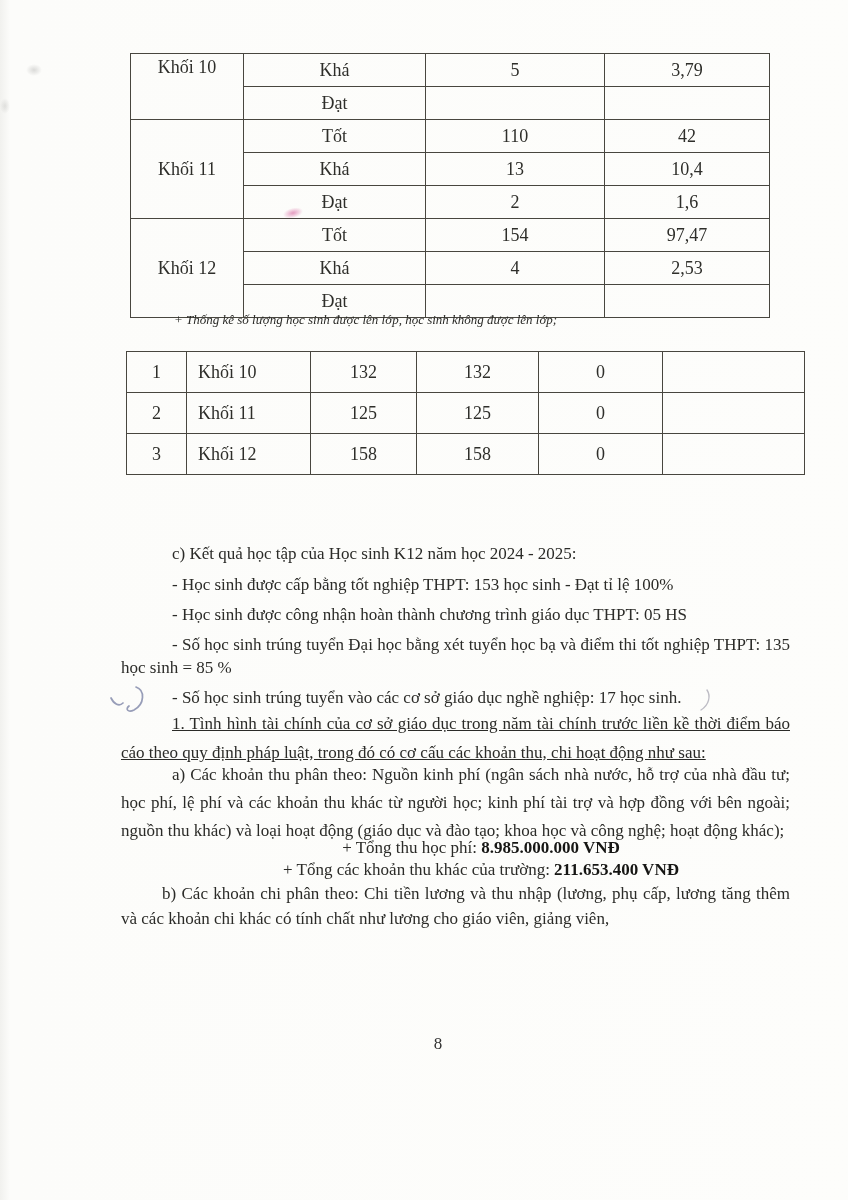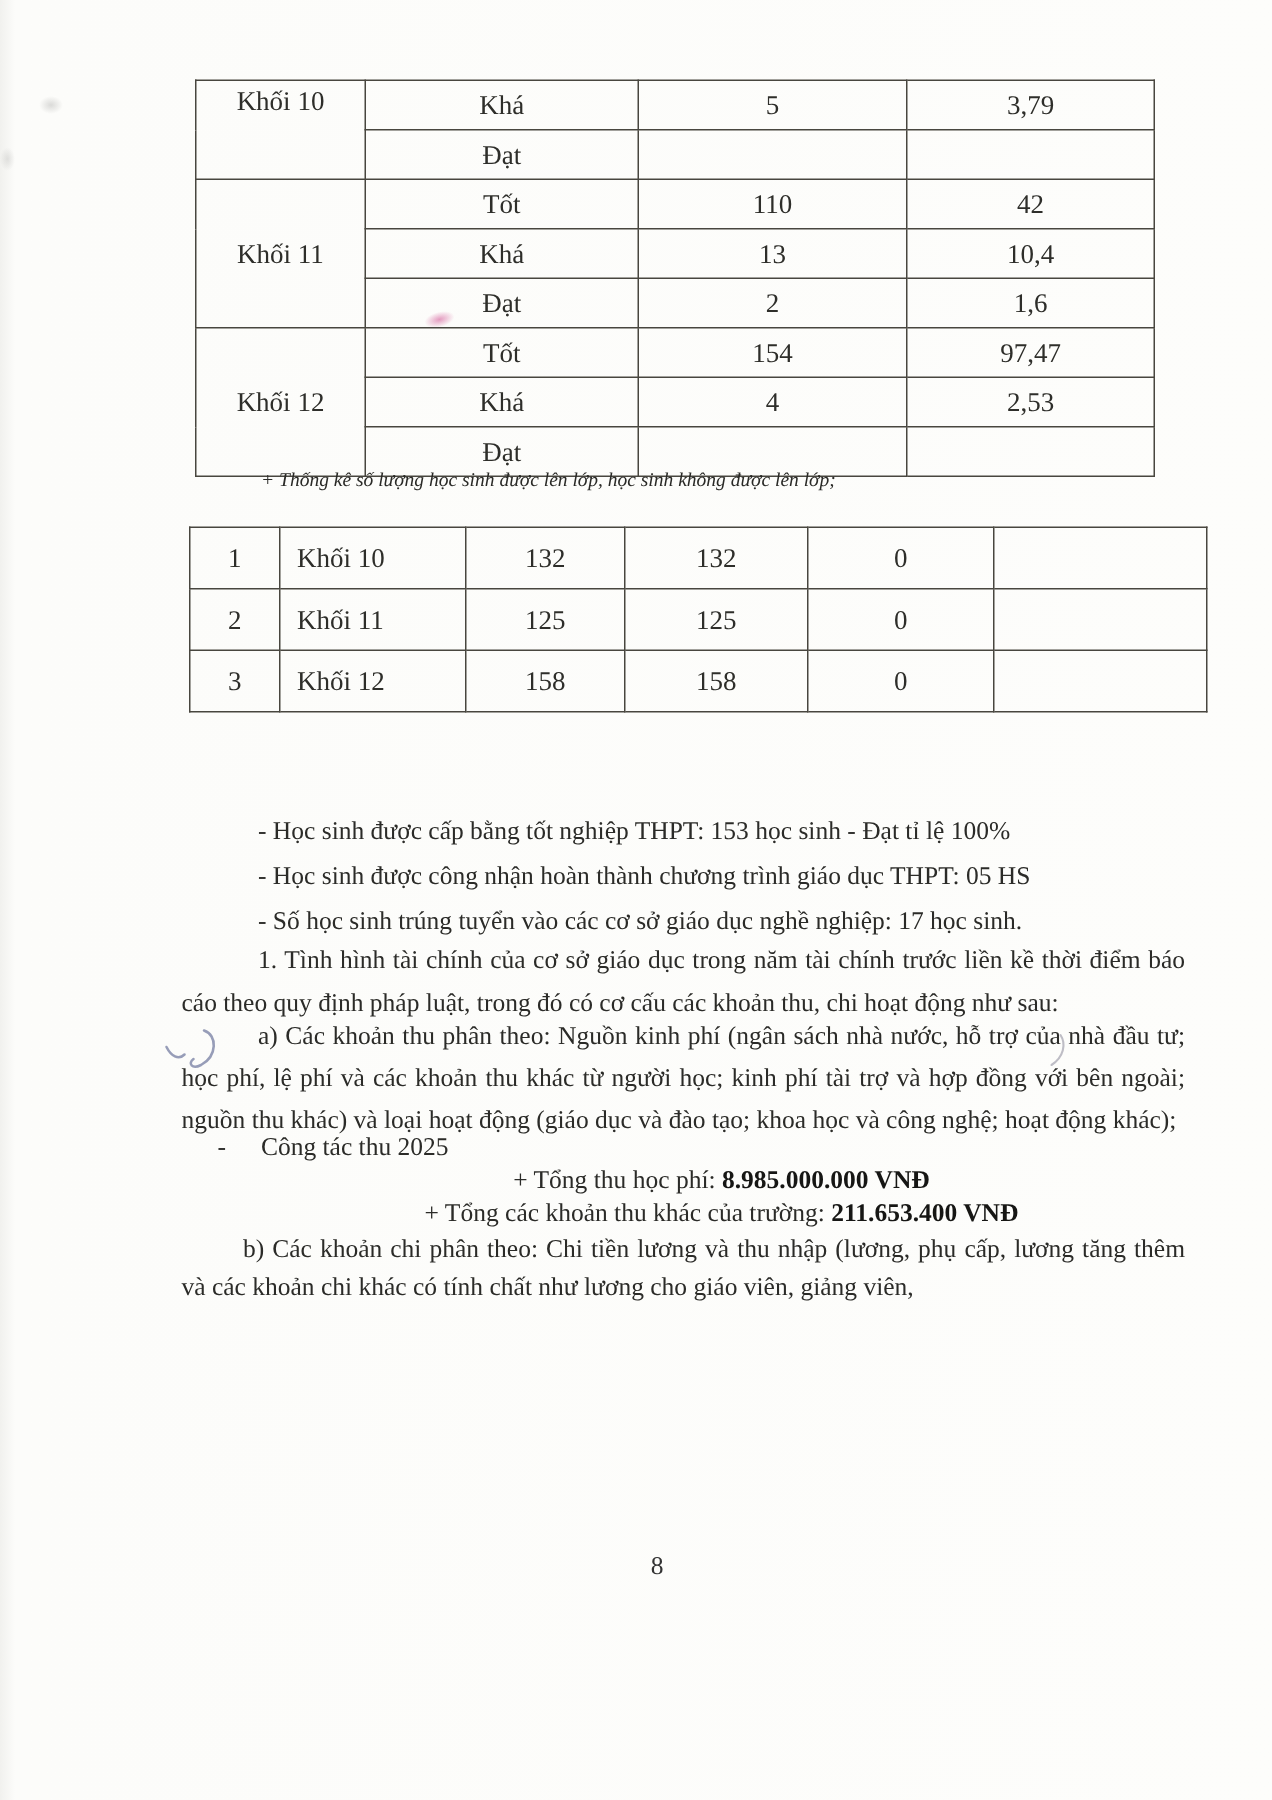--- a/index.html
+++ b/index.html
@@ -33,21 +33,21 @@
     position:absolute;left:121px;top:542px;width:669px;
     font-size:17px;line-height:23px;color:#2b2b28;
   }
   .body-text p{margin:0;}
   .c-head{text-indent:51px;margin-bottom:8px !important;}
   .bullet{text-indent:51px;margin-bottom:7px !important;text-align:justify;}
   .bullet.last{margin-bottom:0 !important;font-family:Liberation Serif, serif;}
   .vi-head{font-weight:bold;font-size:19px;text-indent:51px;line-height:24px;margin-top:1px !important;margin-bottom:8px !important;color:#1e1e1c;}
   .para{text-align:justify;text-indent:51px;line-height:29px;}
   .para.a{line-height:28px;margin-bottom:-8px !important;}
-  .para.p1{margin-bottom:-6px !important;}
+  .para.p1{margin-bottom:-6px !important;text-decoration:underline;}
   .thu-line{height:23px;}
   .thu-line .dash{display:inline-block;margin-left:24px;}
   .thu-line .thu-text{display:inline-block;margin-left:19px;}
   .plus-line{padding-left:51px;height:22px;line-height:22px;text-align:center;}
   .plus-line b{color:#161614;}
   .para.b{text-indent:41px;line-height:25px;margin-top:0 !important;}
   .page-num{position:absolute;left:408px;top:1034px;width:60px;text-align:center;font-size:17px;color:#333;}
   
   .pink-smudge{
     position:absolute;left:283px;top:208px;width:20px;height:10px;
@@ -157,29 +157,27 @@
       <td class="khoi">Khối 12</td>
       <td>158</td>
       <td>158</td>
       <td>0</td>
       <td></td>
     </tr>
   </tbody>
     </table>
 
   <div class="body-text">
+    <p class="c-head">c) Kết quả học tập của Học sinh K12 năm học 2024 - 2025:</p>
     <p class="bullet">- Học sinh được cấp bằng tốt nghiệp THPT: 153 học sinh - Đạt tỉ lệ 100%</p>
     <p class="bullet">- Học sinh được công nhận hoàn thành chương trình giáo dục THPT: 05 HS</p>
+    <p class="bullet">- Số học sinh trúng tuyển Đại học bằng xét tuyển học bạ và điểm thi tốt nghiệp THPT: 135 học sinh = 85 %</p>
     <p class="bullet last">- Số học sinh trúng tuyển vào các cơ sở giáo dục nghề nghiệp: 17 học sinh.</p>
     <p class="para p1">1. Tình hình tài chính của cơ sở giáo dục trong năm tài chính trước liền kề thời điểm báo cáo theo quy định pháp luật, trong đó có cơ cấu các khoản thu, chi hoạt động như sau:</p>
     <p class="para a">a) Các khoản thu phân theo: Nguồn kinh phí (ngân sách nhà nước, hỗ trợ của nhà đầu tư; học phí, lệ phí và các khoản thu khác từ người học; kinh phí tài trợ và hợp đồng với bên ngoài; nguồn thu khác) và loại hoạt động (giáo dục và đào tạo; khoa học và công nghệ; hoạt động khác);</p>
-    <div class="thu-line">
-      <span class="dash">-</span>
-      <span class="thu-text">Công tác thu 2025</span>
-    </div>
     <div class="plus-line">
       <span>+ Tổng thu học phí: </span><b>8.985.000.000 VNĐ</b>
     </div>
     <div class="plus-line">
       <span>+ Tổng các khoản thu khác của trường: </span><b>211.653.400 VNĐ</b>
     </div>
     <p class="para b">b) Các khoản chi phân theo: Chi tiền lương và thu nhập (lương, phụ cấp, lương tăng thêm và các khoản chi khác có tính chất như lương cho giáo viên, giảng viên,</p>
   </div>
 
   <div class="page-num">8</div>

